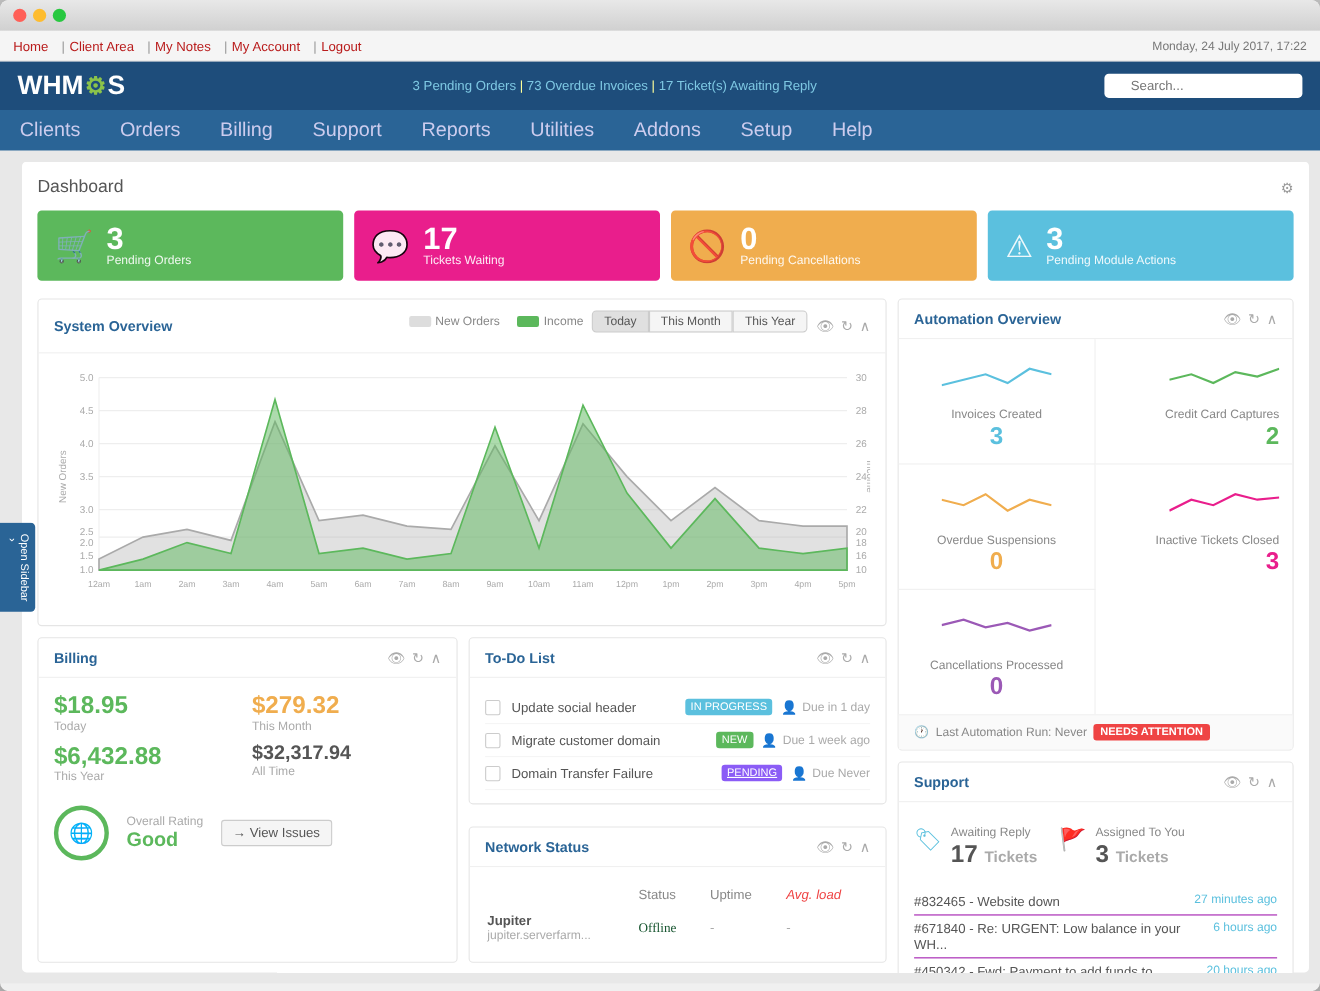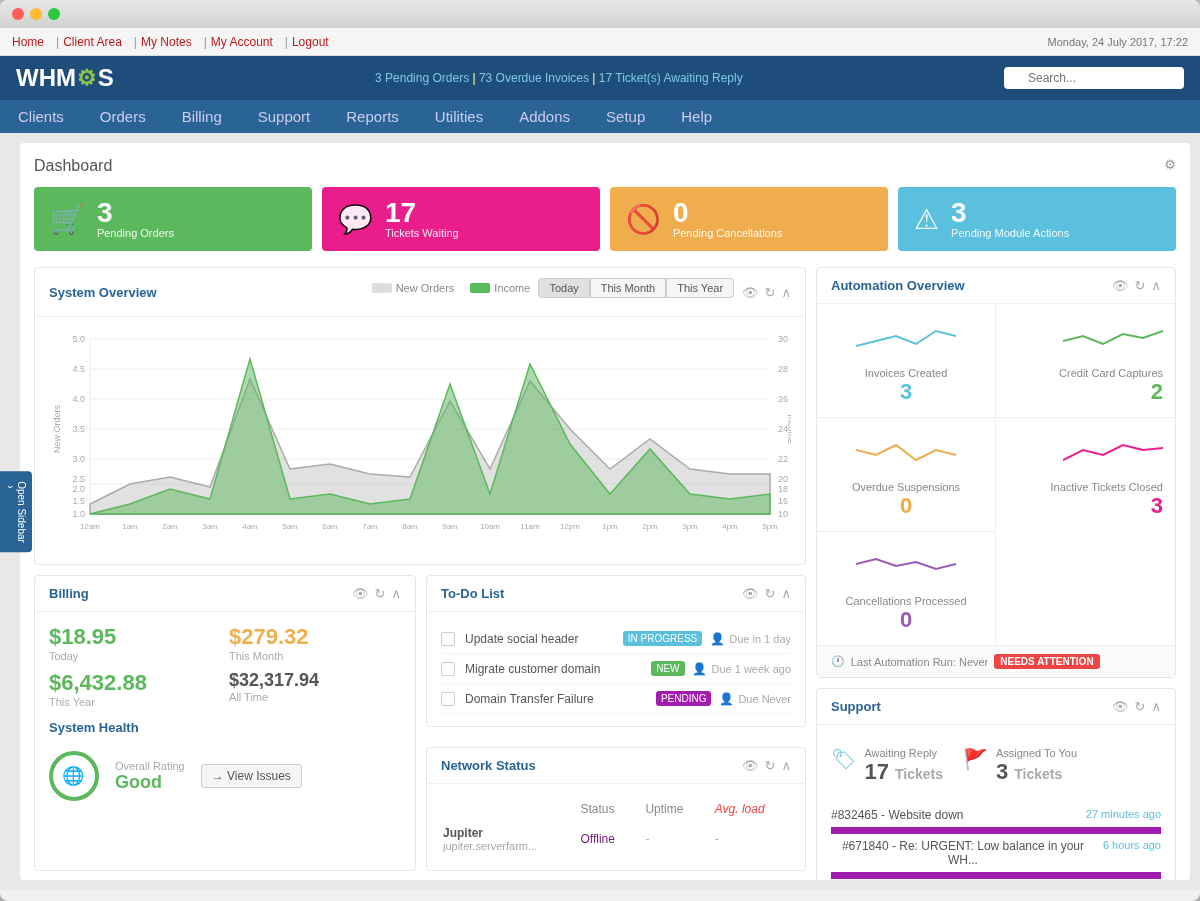--- a/index.html
+++ b/index.html
@@ -25,25 +25,25 @@
     .logo-gear { color: #8bc34a; font-size: 22px; margin: 0 1px; }
     .header-alerts { flex: 1; text-align: center; font-size: 12px; color: #ccc; }
     .header-alerts span { color: #ff9; }
     .header-alerts .alert-link { color: #7ec8e3; }
     .search-box { background: #fff; border: none; border-radius: 4px; padding: 4px 8px 4px 24px; font-size: 12px; width: 180px; position: relative; }
     .search-wrap { position: relative; }
     .search-wrap::before { content: '🔍'; position: absolute; left: 6px; top: 3px; font-size: 10px; color: #aaa; }
 
     
     .nav { background: #2a6496; display: flex; }
-    .nav-item { color: #cce; padding: 8px 18px; font-size: 15px; cursor: pointer; text-decoration: none; display: block; }
+    .nav-item { color: #cce; padding: 8px 18px; font-size: 18px; cursor: pointer; text-decoration: none; display: block; }
 
     
     .main { background: #e8e8e8; padding: 10px; overflow: hidden; height: calc(901px - 28px - 28px - 52px - 36px); }
-    .panel-header { display: flex; align-items: flex-start; justify-content: space-between; margin-bottom: 12px; }
+    .panel-header { display: flex; align-items: center; justify-content: space-between; margin-bottom: 12px; }
     .panel-title { font-size: 16px; color: #555; font-weight: normal; }
     .gear-icon { color: #999; cursor: pointer; }
 
     
     .stats-row { display: flex; gap: 10px; margin-bottom: 16px; }
     .stat-card { flex: 1; border-radius: 4px; padding: 12px 16px; display: flex; align-items: center; color: white; }
     .stat-card.green { background: #5cb85c; }
     .stat-card.pink { background: #e91e8c; }
     .stat-card.orange { background: #f0ad4e; }
     .stat-card.teal { background: #5bc0de; }
@@ -97,33 +97,33 @@
     .billing-amount.orange { color: #f0ad4e; }
     .billing-label { font-size: 11px; color: #aaa; }
 
     
     .todo-item { display: flex; align-items: center; padding: 7px 0; border-bottom: 1px solid #f5f5f5; font-size: 12px; }
     .todo-check { width: 14px; height: 14px; border: 1px solid #ccc; border-radius: 2px; margin-right: 10px; flex-shrink: 0; }
     .todo-label { flex: 1; color: #555; }
     .todo-badge { font-size: 10px; padding: 2px 5px; border-radius: 3px; color: white; margin: 0 4px; }
     .badge-inprogress { background: #5bc0de; }
     .badge-new { background: #5cb85c; }
-    .badge-pending { background: #a21caf; }
+    .badge-pending { background: #8b5cf6; text-decoration: underline; }
     .todo-due { color: #aaa; font-size: 11px; white-space: nowrap; }
 
     
     .network-table { width: 100%; font-size: 12px; }
     .network-table td { padding: 4px 8px; }
     .network-table td:first-child { padding-left: 0; }
-    .status-offline { color: #701a75; }
+    .status-offline { color: #14532d; font-family: Liberation Serif, serif; }
 
     
     .support-row { display: flex; gap: 20px; padding: 10px 0; }
     .ticket-list { margin-top: 8px; }
-    .ticket-item { padding: 5px 0; border-bottom: 7px solid #a21caf; font-size: 12px; display: flex; justify-content: space-between; text-align: center; }
+    .ticket-item { padding: 5px 0; border-bottom: 1px solid #a21caf; font-size: 12px; display: flex; justify-content: space-between; }
     .ticket-link { color: #555; text-decoration: none; }
     .ticket-time { color: #5bc0de; font-size: 11px; white-space: nowrap; margin-left: 8px; }
 
     
     .health-content { display: flex; align-items: center; gap: 16px; padding: 8px 0; }
     .health-circle { width: 50px; height: 50px; border-radius: 50%; border: 4px solid #5cb85c; display: flex; align-items: center; justify-content: center; font-size: 18px; }
     .health-label { color: #5cb85c; font-size: 18px; font-weight: bold; }
     .view-issues-btn { border: 1px solid #ccc; background: #f5f5f5; padding: 4px 10px; font-size: 12px; cursor: pointer; border-radius: 3px; color: #555; }
 
     .legend { display: flex; gap: 16px; margin-bottom: 8px; justify-content: flex-end; align-items: center; font-size: 11px; color: #888; }
@@ -351,21 +351,20 @@
                     <div class="billing-item">
                       <div class="billing-amount green">$6,432.88</div>
                       <div class="billing-label">This Year</div>
                     </div>
                     <div class="billing-item">
                       <div class="billing-amount" style="font-size:18px;color:#555;">$32,317.94</div>
                       <div class="billing-label">All Time</div>
                     </div>
                   </div>
                   <div style="margin-top:12px;">
-                    <div style="color:#2a6496; font-weight:bold; font-size:13px; margin-bottom:8px;">System Health</div>
                     <div class="health-content">
                       <div class="health-circle">🌐</div>
                       <div>
                         <div style="font-size:11px; color:#aaa;">Overall Rating</div>
                         <div class="health-label">Good</div>
                       </div>
                       <button class="view-issues-btn">→ View Issues</button>
                     </div>
                   </div>
                 </div>

